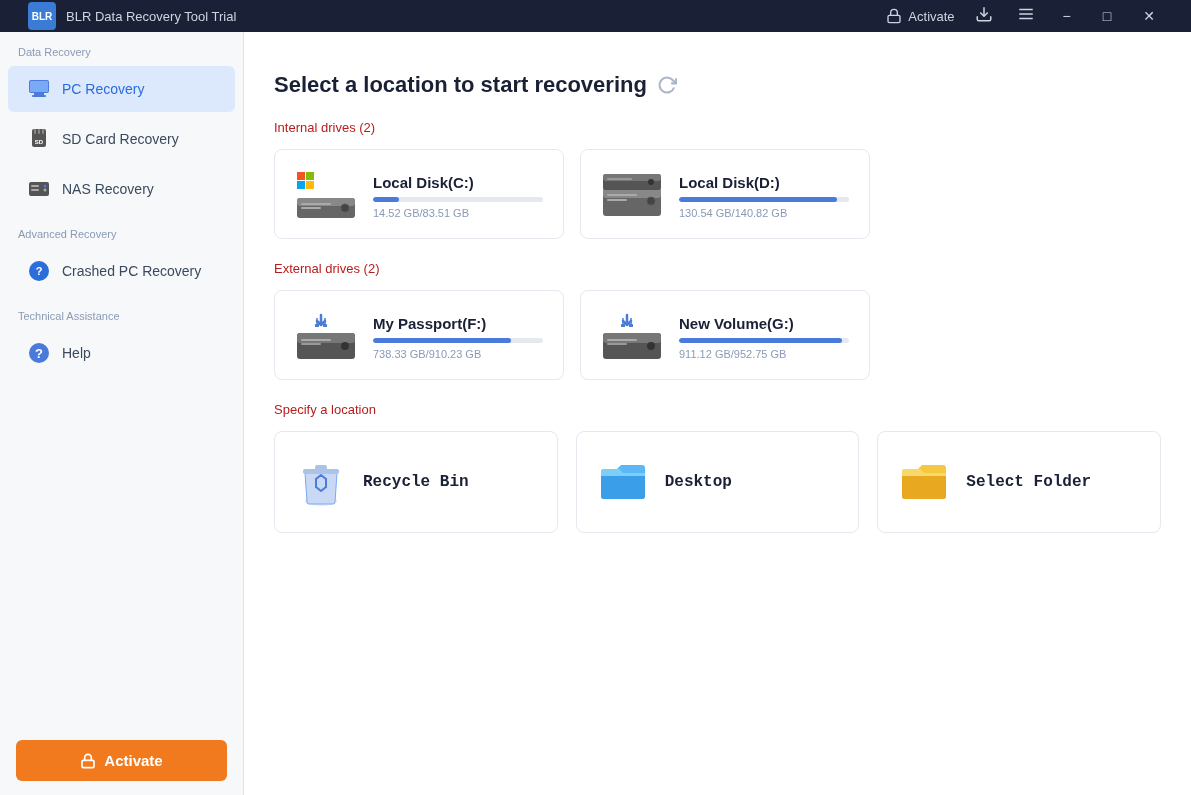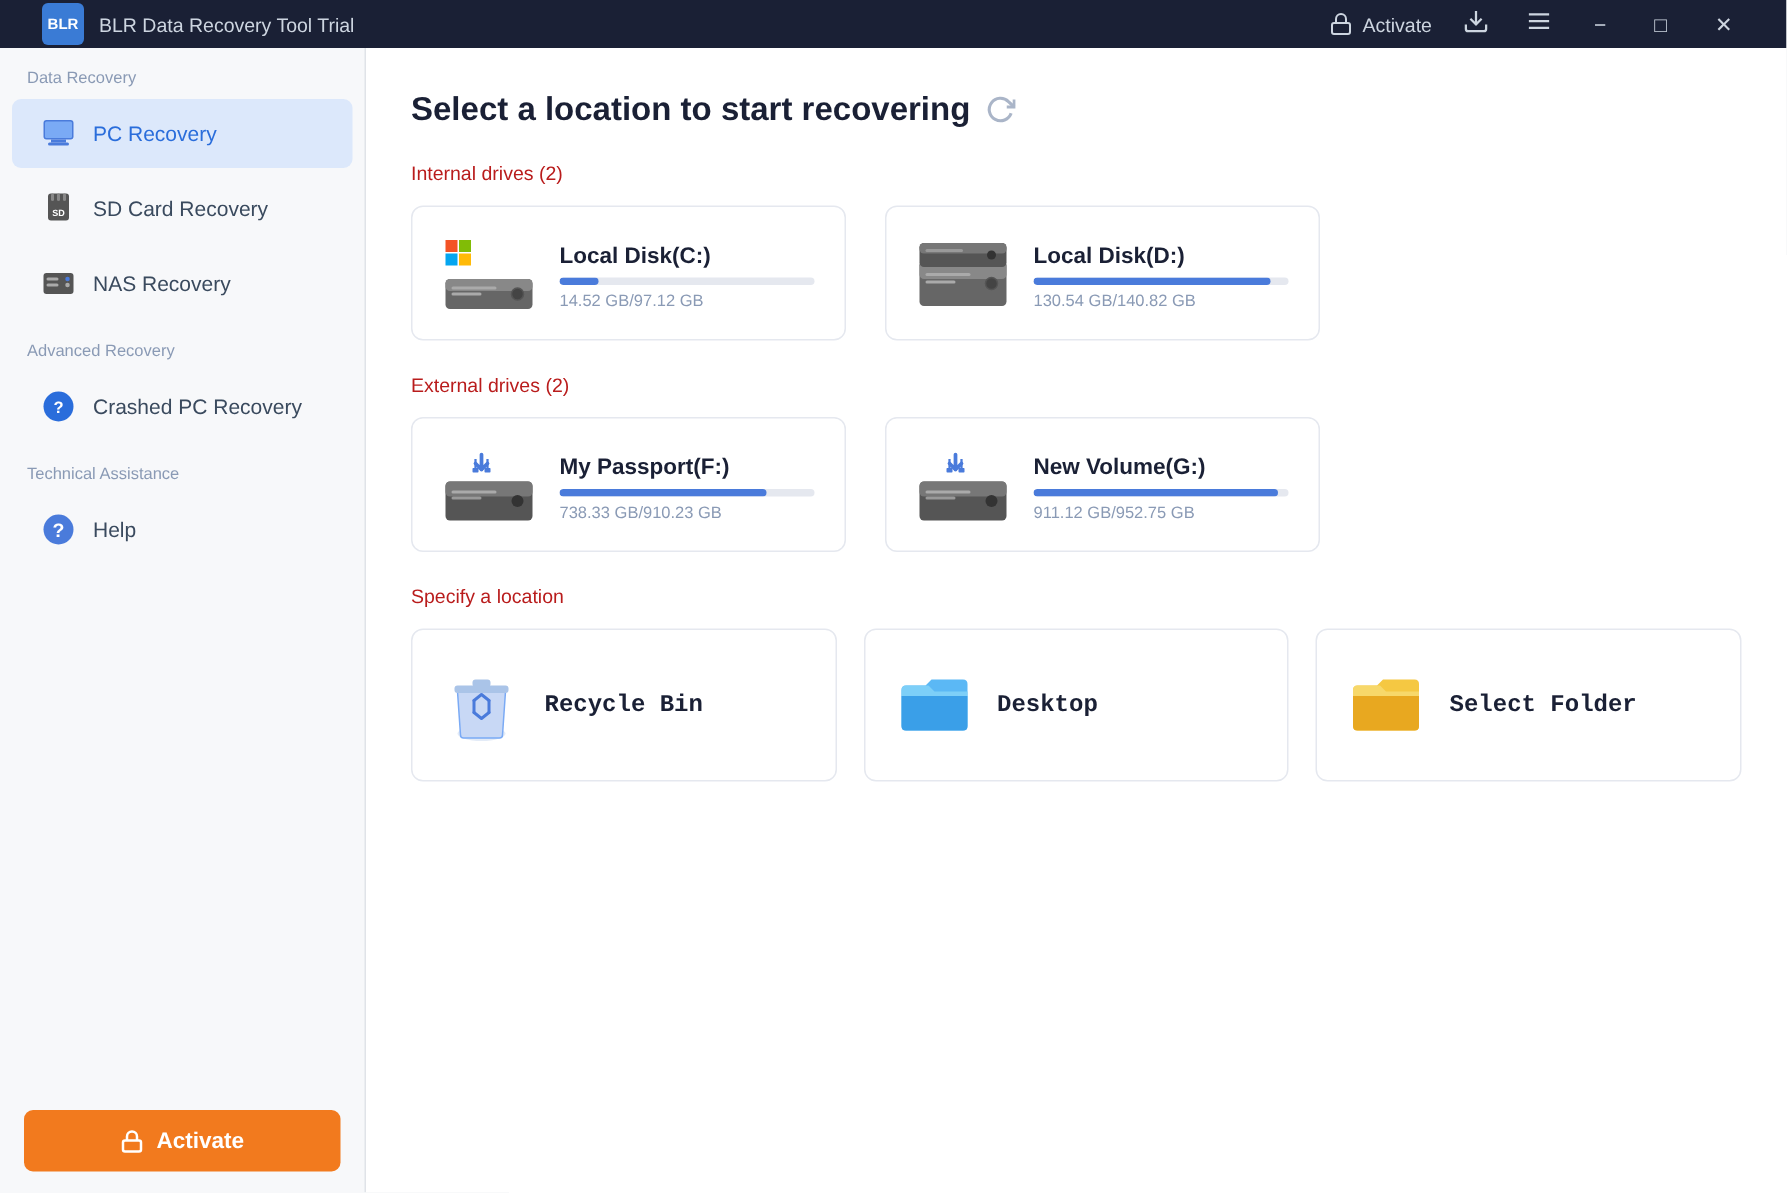--- a/index.html
+++ b/index.html
@@ -122,40 +122,40 @@
       justify-content: center;
       gap: 8px;
       width: calc(100% - 32px);
     }
 
     
     .content {
       flex: 1;
       background: white;
       overflow-y: auto;
-      padding: 28px 30px;
+      padding: 40px 30px;
     }
     .page-title {
       font-size: 22px;
       font-weight: 600;
       color: #1a2035;
       display: flex;
       align-items: center;
       gap: 10px;
       margin-bottom: 22px;
     }
     .section-label {
       color: #b91c1c;
       font-size: 13px;
       margin-bottom: 14px;
       font-weight: 400;
     }
     .drives-grid {
       display: flex;
-      gap: 26px;
+      gap: 16px;
       margin-bottom: 22px;
     }
     .drive-card {
       flex: 1;
       border: 1px solid #e5e8ef;
       border-radius: 8px;
       padding: 20px 20px 16px;
       cursor: pointer;
       background: white;
       display: flex;
@@ -363,21 +363,21 @@
             <circle cx="50" cy="38" r="4" fill="#444" stroke="#555" stroke-width="1"></circle>
             <rect x="6" y="33" width="30" height="2" rx="1" fill="#aaa"></rect>
             <rect x="6" y="37" width="20" height="2" rx="1" fill="#aaa"></rect>
           </svg>
         </div>
         <div class="drive-info">
           <div class="drive-name">Local Disk(C:)</div>
           <div class="drive-bar-bg">
             <div class="drive-bar-fill" style="width: 15%"></div>
           </div>
-          <div class="drive-size">14.52 GB/97.12 GB</div>
+          <div class="drive-size">14.52 GB/83.51 GB</div>
         </div>
       </div>
 
       <div class="drive-card">
         <div class="drive-icon-wrap">
           <svg width="62" height="52" viewBox="0 0 62 52" fill="none">
             <rect x="2" y="16" width="58" height="30" rx="3" fill="#666"></rect>
             <rect x="2" y="16" width="58" height="12" rx="3" fill="#888"></rect>
             <circle cx="50" cy="31" r="4" fill="#444" stroke="#555" stroke-width="1"></circle>
             <rect x="6" y="24" width="30" height="2" rx="1" fill="#aaa"></rect>

